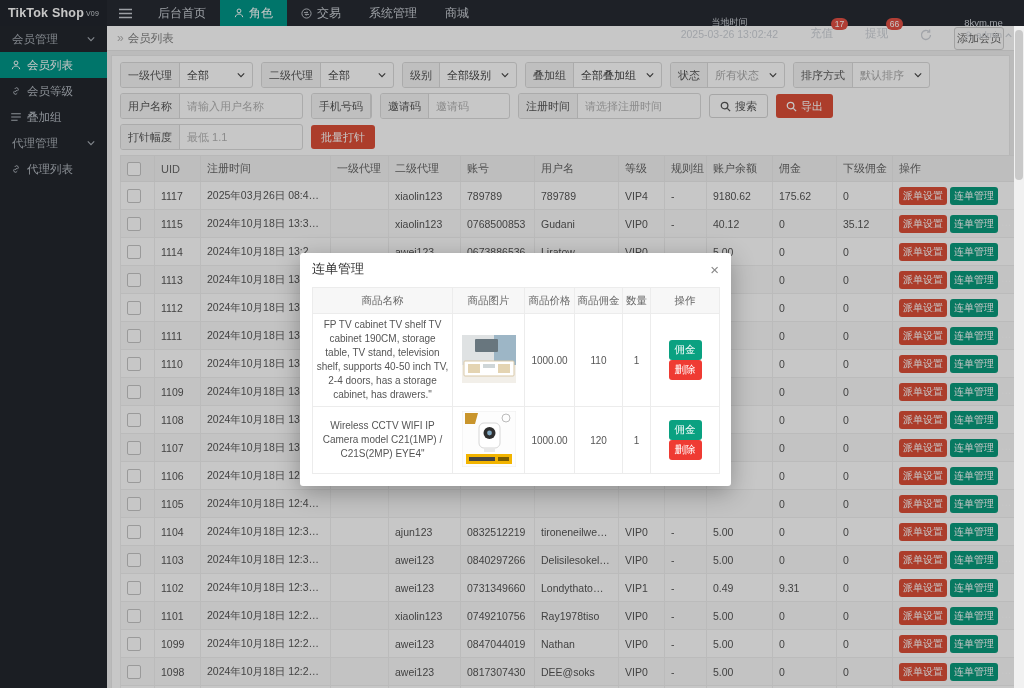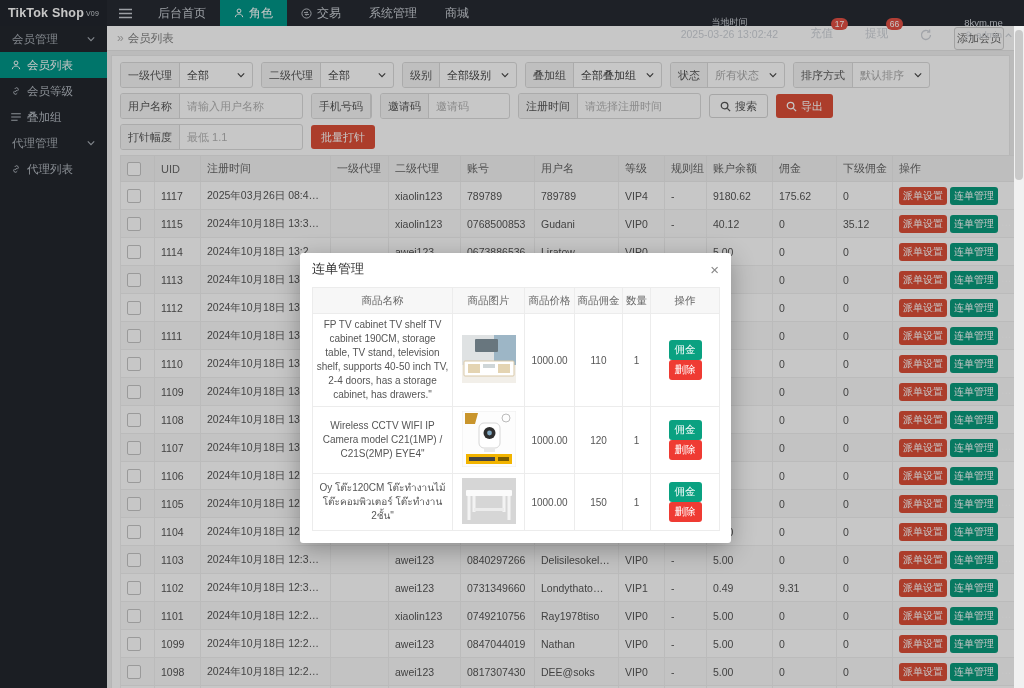--- a/index.html
+++ b/index.html
@@ -734,31 +734,18 @@
                     <rect x="22" y="37" width="11" height="4" fill="#e8e8e8"></rect>
                     <rect x="4" y="43" width="46" height="10" fill="#f2b400"></rect>
                     <rect x="7" y="46" width="26" height="4" fill="#444"></rect>
                     <rect x="36" y="46" width="11" height="4" fill="#7a5c00"></rect>
                   </svg></span></td>
               <td>1000.00</td>
               <td>120</td>
               <td>1</td>
               <td><span class="pbtn pb-green">佣金</span><span class="pbtn pb-red">删除</span></td>
             </tr>
-            <tr>
-              <td class="pname">Oy โต๊ะ120CM โต๊ะทำงานไม้ โต๊ะคอมพิวเตอร์ โต๊ะทำงาน 2ชั้น"</td>
-              <td><span class="pimg"><svg width="54" height="46" viewBox="0 0 54 46">
-                    <rect width="54" height="46" fill="#d6d6d6"></rect>
-                    <rect x="4" y="12" width="46" height="6" rx="1" fill="#fbfbfb"></rect>
-                    <path d="M7 18v24M47 18v24M12 18v16M42 18v16" stroke="#f3f3f3" stroke-width="3"></path>
-                    <rect x="12" y="30" width="30" height="3" fill="#ececec"></rect>
-                  </svg></span></td>
-              <td>1000.00</td>
-              <td>150</td>
-              <td>1</td>
-              <td><span class="pbtn pb-green">佣金</span><span class="pbtn pb-red">删除</span></td>
-            </tr>
           </tbody>
       </table>
     </div>
   </div>
 
 </div>
 
 </body></html>

